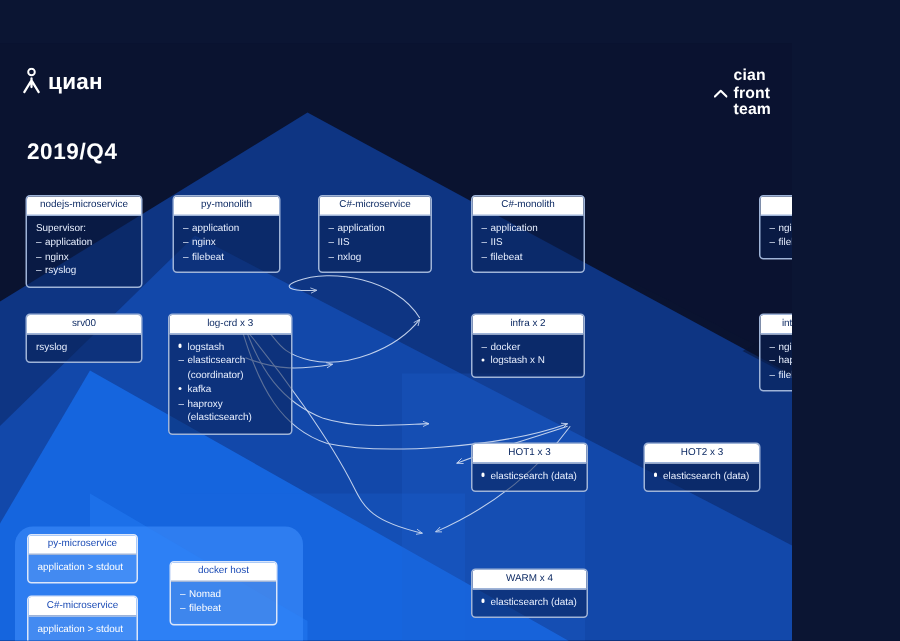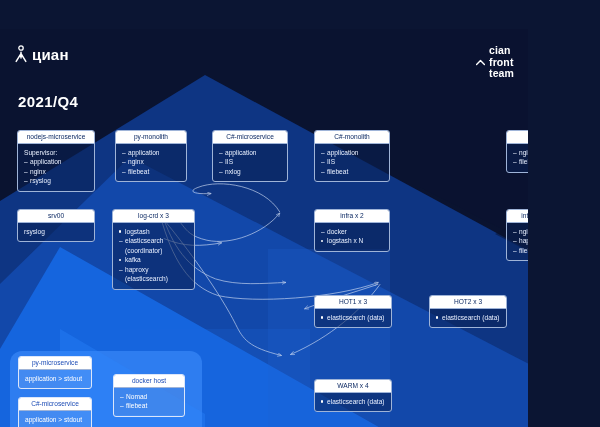--- a/index.html
+++ b/index.html
@@ -172,21 +172,21 @@
     <svg class="chev" width="9" height="9" viewBox="0 0 9 9">
       <path d="M0.6 5.4 L4.5 1.5 L8.4 5.4" fill="none" stroke="#ffffff" stroke-width="1.4" stroke-linecap="round" stroke-linejoin="round"></path>
     </svg>
     <div class="lines">
       <div>cian</div>
       <div>front</div>
       <div>team</div>
     </div>
   </div>
 
-  <div class="title">2021/Q4</div>
+  <div class="title">2019/Q4</div>
 
   <div id="nodes-root">
       <div class="node" style="left: 17px; top: 101px; width: 78px;">
         <div class="hdr">nodejs-microservice</div>
         <div class="body">
           <ul>
             <li><span>Supervisor:</span></li>
             <li><span class="mk">–</span><span>application</span></li>
             <li><span class="mk">–</span><span>nginx</span></li>
             <li><span class="mk">–</span><span>rsyslog</span></li>

